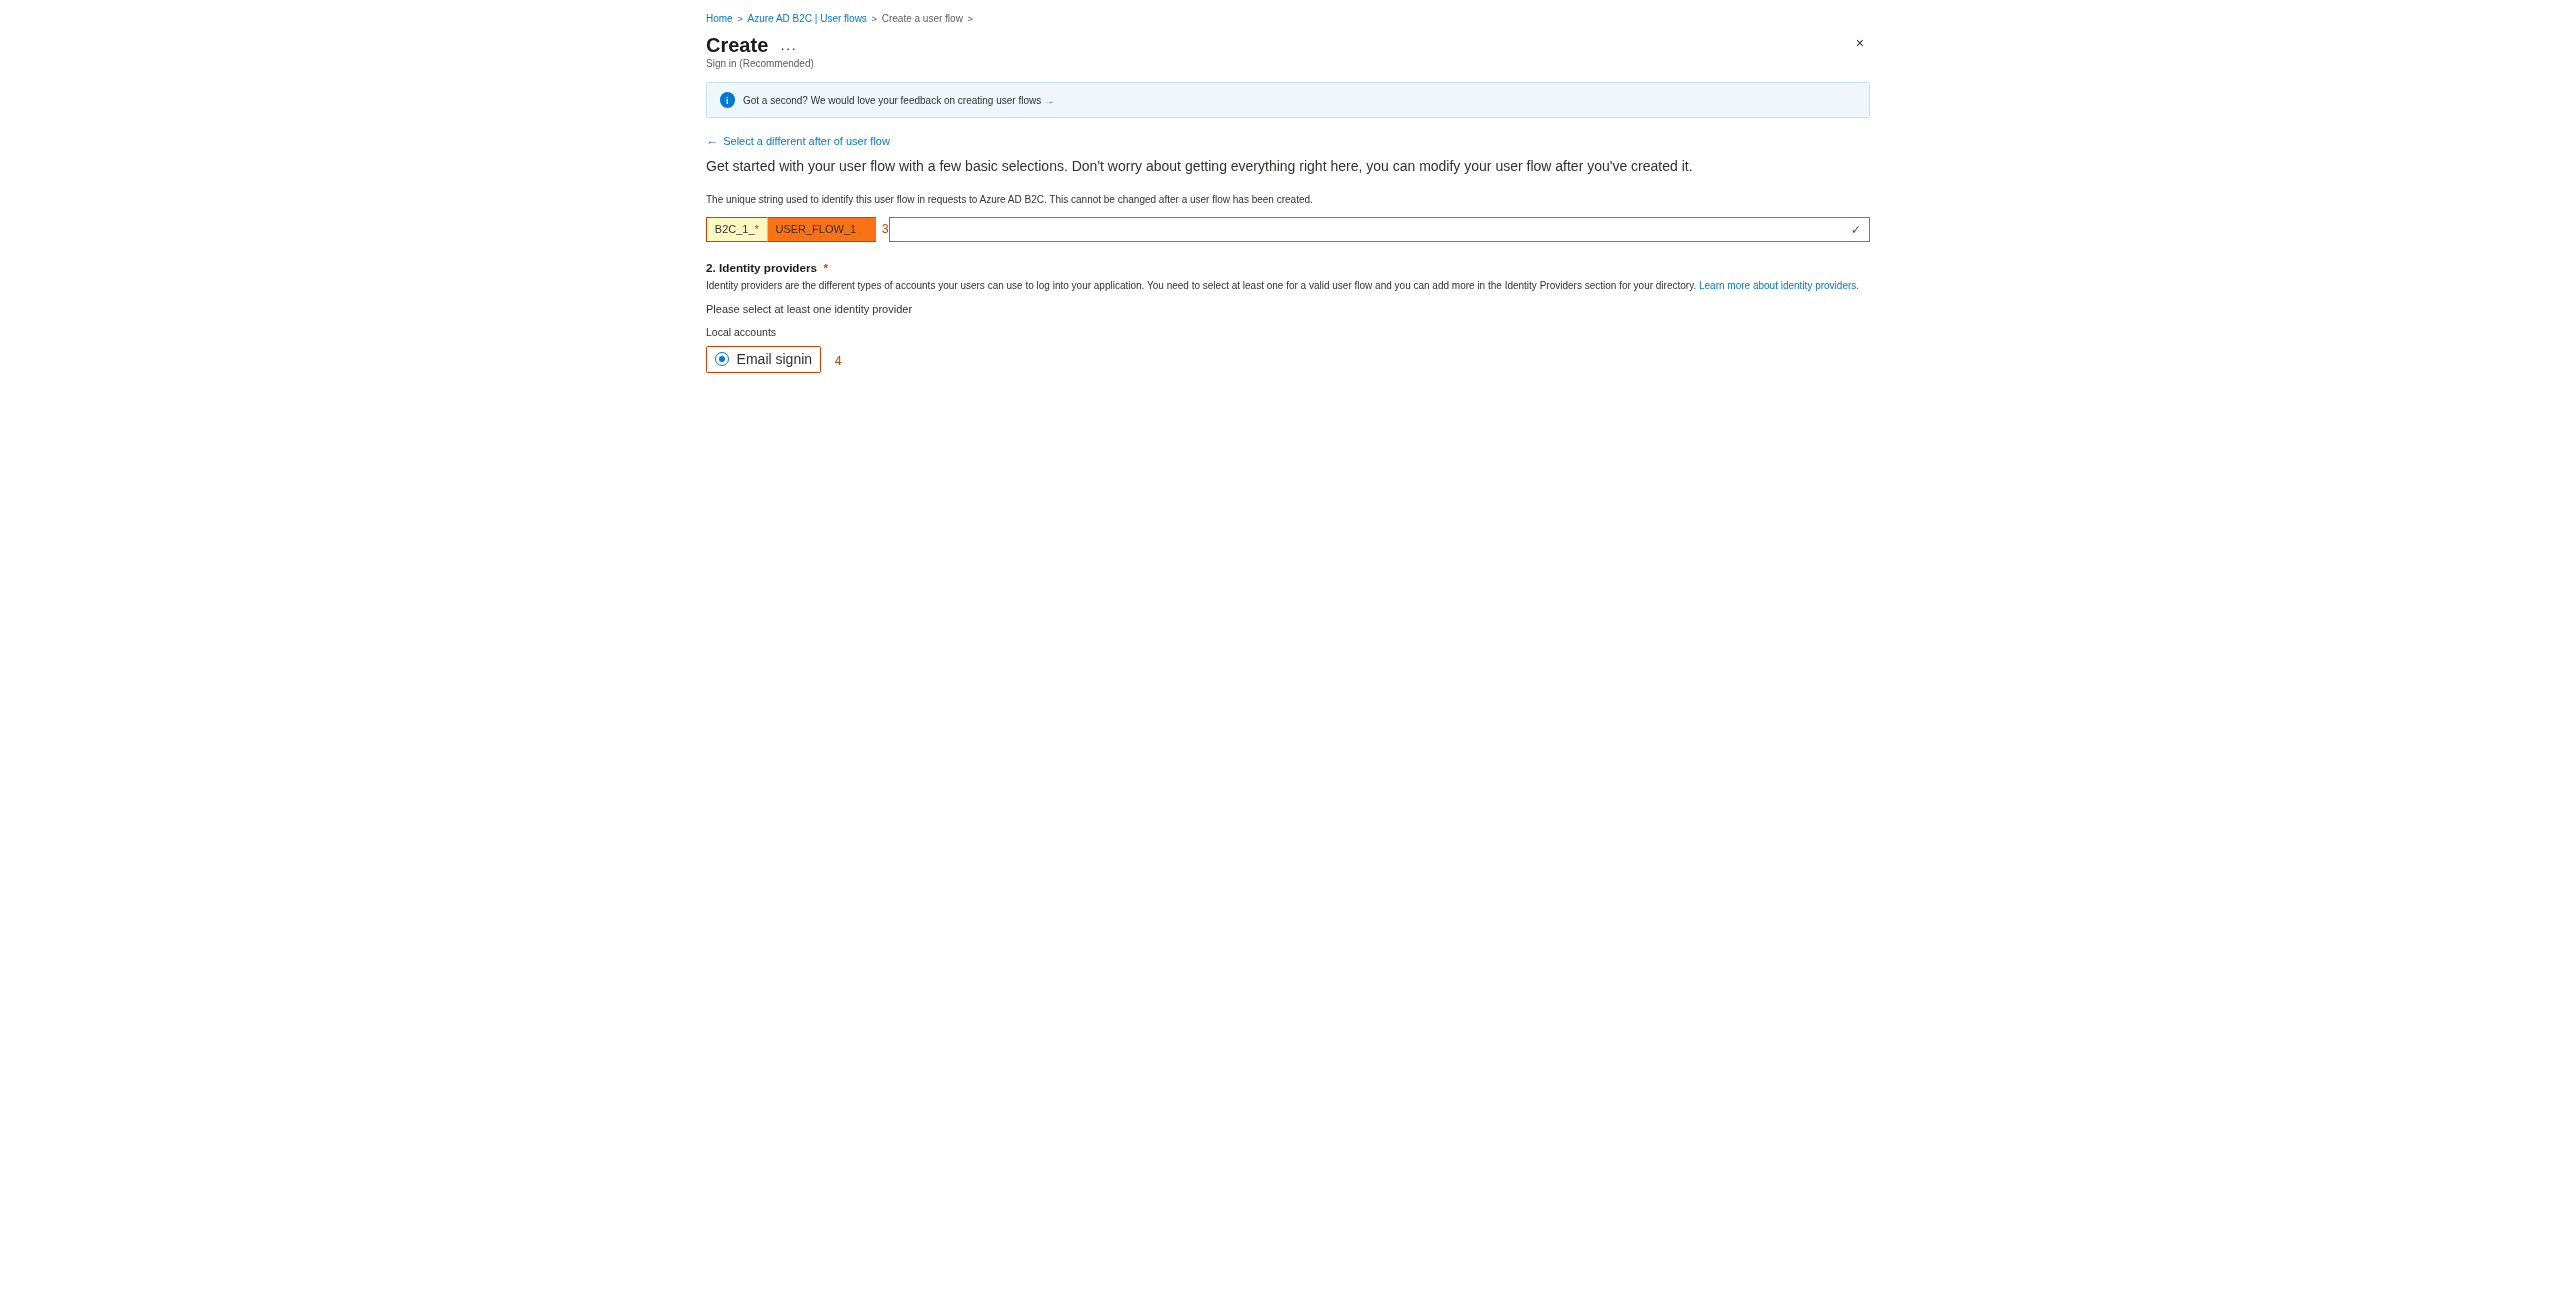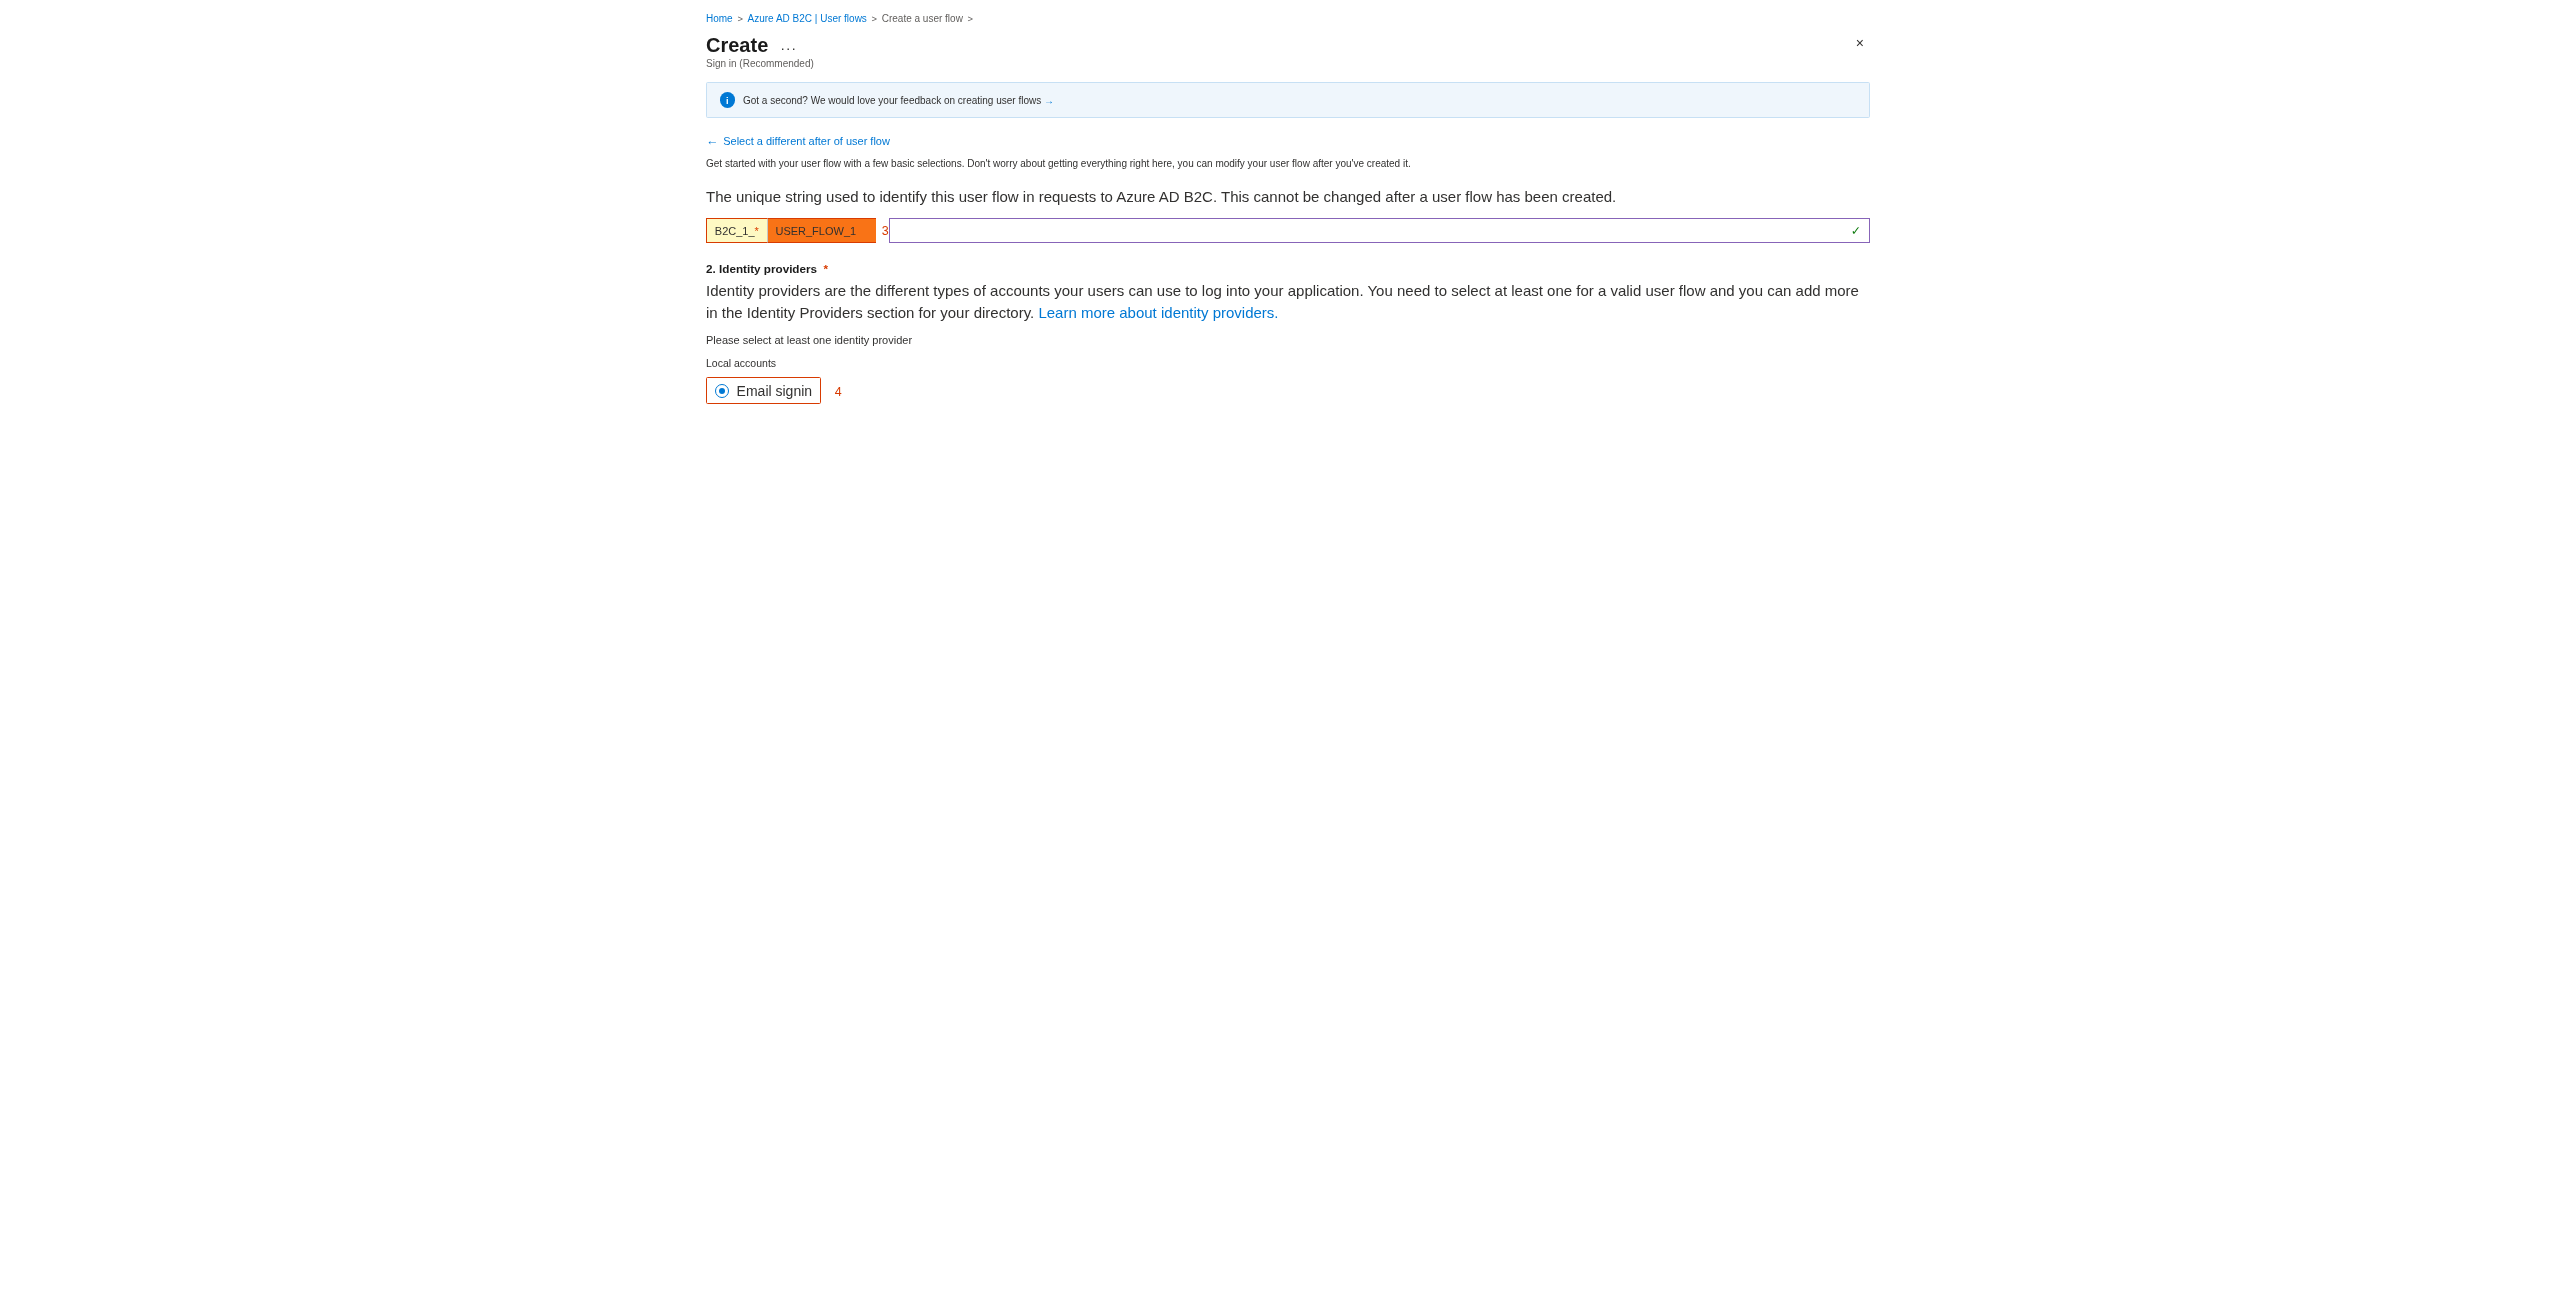--- a/index.html
+++ b/index.html
@@ -112,36 +112,36 @@
       align-items: center;
       gap: 4.7px;
       color: #0078d4;
       font-size: 11px;
       text-decoration: none;
       cursor: pointer;
       margin-bottom: 7.8px;
     }
     .select-link-arrow { font-size: 12.5px; }
     .description-text {
-      font-size: 10px;
+      font-size: 14px;
       color: #323130;
       margin-bottom: 15.6px;
       line-height: 1.5;
     }
     .section {
       margin-bottom: 19px;
     }
     .section-title {
       font-size: 11.7px;
       font-weight: 600;
       color: #1b1b1b;
       margin-bottom: 4.7px;
     }
     .section-desc {
-      font-size: 15px;
+      font-size: 10px;
       color: #323130;
       margin-bottom: 9.4px;
       line-height: 1.5;
     }
     .section-link {
       color: #0078d4;
       text-decoration: none;
     }
     .name-number-annotation {
       color: #d83b01;

